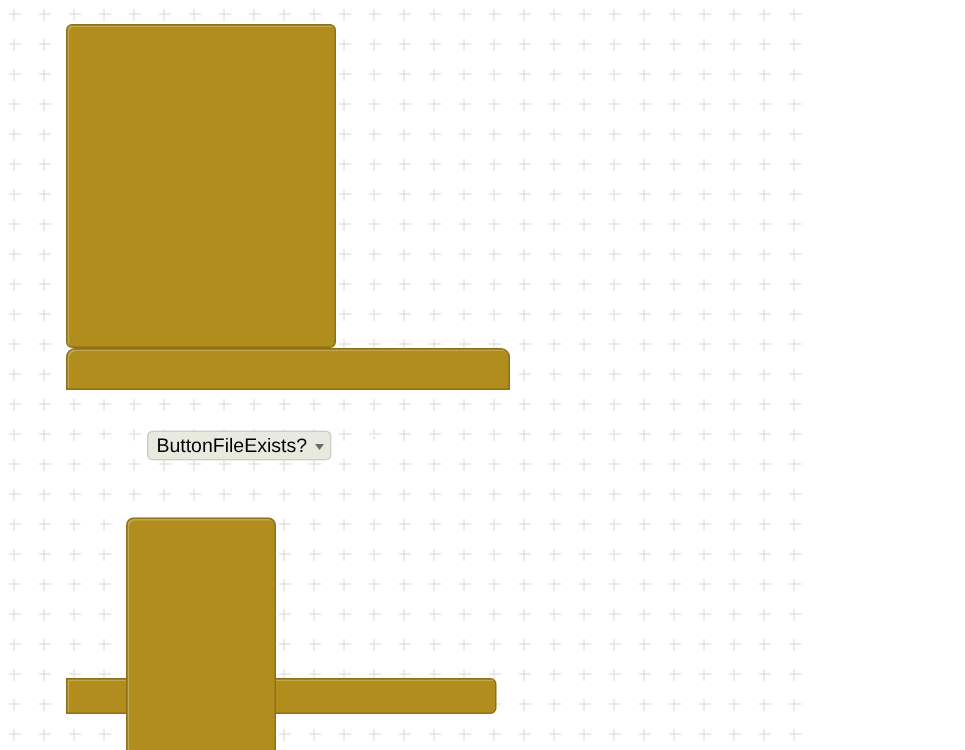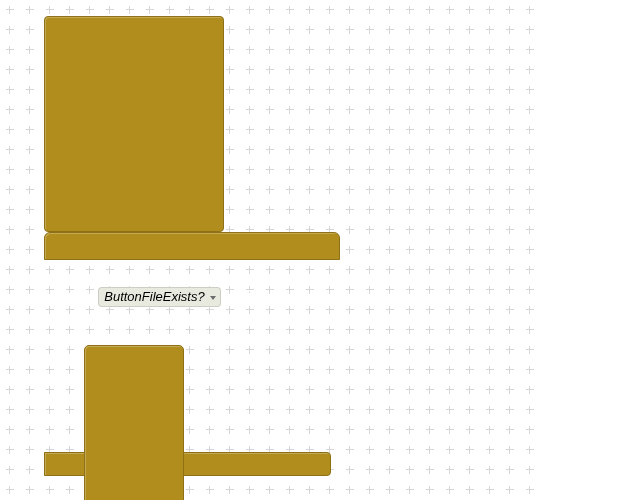--- a/index.html
+++ b/index.html
@@ -79,21 +79,20 @@
   .pill {
     display: inline-flex;
     align-items: center;
     gap: 4px;
     background: #e9eadf;
     color: #000;
     border-radius: 4px;
     padding: 2px 5px 3px 6px;
     font-size: 13px;
     box-shadow: inset 0 0 0 1px rgba(0,0,0,.12);
-    font-style: italic;
   }
   .caret {
     width: 0; height: 0;
     border-left: 3.5px solid transparent;
     border-right: 3.5px solid transparent;
     border-top: 4.5px solid #6b6b6b;
     display: inline-block;
     margin-left: 1px;
     position: relative;
     top: 1px;

